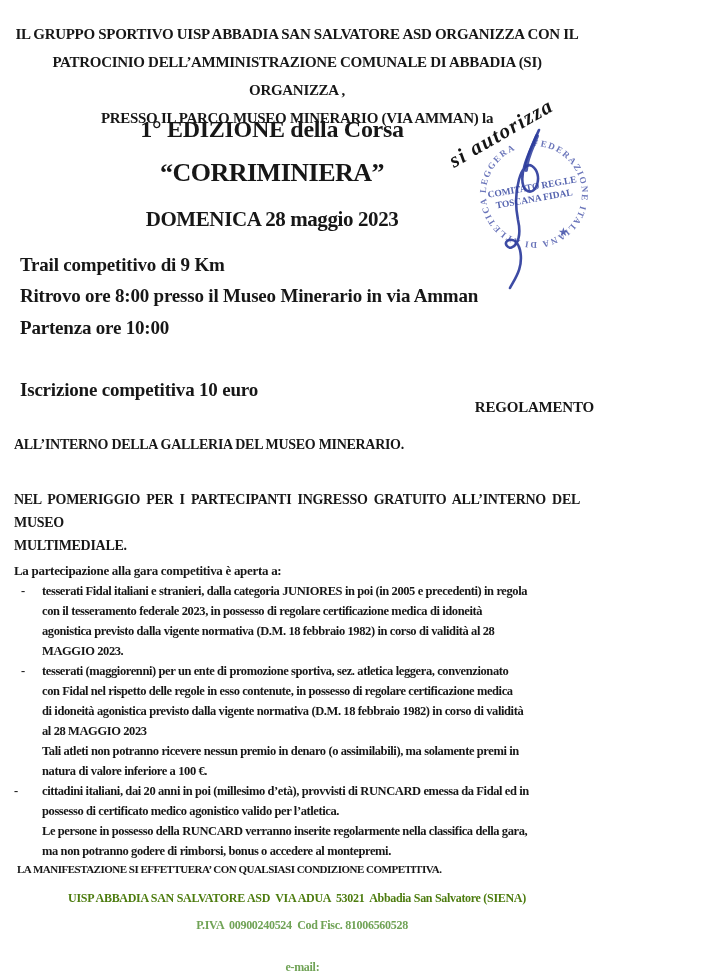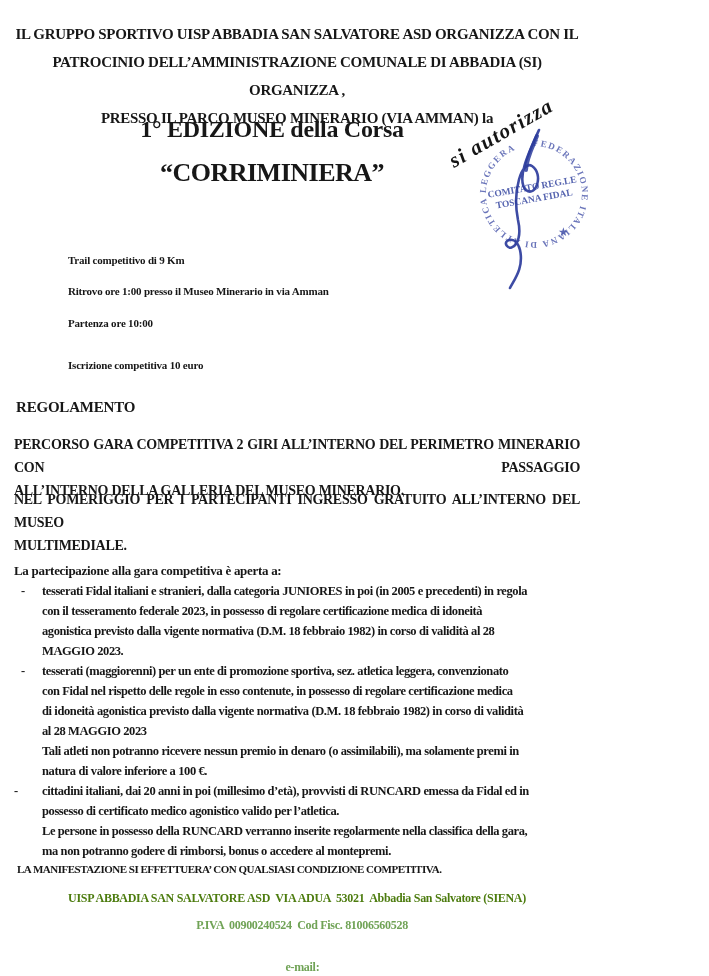--- a/index.html
+++ b/index.html
@@ -24,25 +24,25 @@
 
   
   .t-edition{top:116px;left:0;right:50px;text-align:center;
     font-weight:bold;font-size:24px;letter-spacing:-0.3px;}
   .t-name{top:158px;left:0;right:50px;text-align:center;
     font-weight:bold;font-size:26px;letter-spacing:-0.5px;}
   .t-date{top:207px;left:0;right:50px;text-align:center;
     font-weight:bold;font-size:21px;letter-spacing:-0.4px;}
 
   
-  .info{font-weight:bold;font-size:11px;letter-spacing:-0.2px;left:20px;margin-left:48px;}
-  .i1{top:254px;} .i2{top:285px;} .i3{top:317px;} .i4{top:359px;}
+  .info{font-weight:bold;font-size:19px;letter-spacing:-0.2px;left:20px;}
+  .i1{top:254px;} .i2{top:285px;} .i3{top:317px;} .i4{top:379px;}
 
   
-  .reg-head{top:399px;left:16px;right:0;text-align:left;
+  .reg-head{top:399px;left:16px;right:0;text-align:right;
     font-weight:bold;font-size:15px;letter-spacing:-0.2px;}
   .para{left:14px;right:14px;font-weight:bold;font-size:14px;
     line-height:23px;letter-spacing:-0.3px;}
   .p1{top:433px;} .p2{top:488px;}
   .jline{display:block;text-align:justify;text-align-last:justify;}
   .jlast{display:block;text-align:left;}
 
   .intro{top:561px;left:14px;font-weight:bold;font-size:13px;
     letter-spacing:-0.3px;line-height:20px;}
 
@@ -88,30 +88,30 @@
       <text x="89" y="94" text-anchor="middle" font-size="9.5" font-weight="bold" fill="#3f4fa5">COMITATO REG.LE</text>
       <text x="89" y="106" text-anchor="middle" font-size="9.5" font-weight="bold" fill="#3f4fa5">TOSCANA FIDAL</text>
     </g>
     <text x="114" y="140" font-size="12" fill="#4a57ab" opacity="0.9">★</text>
     <path d="M 95 34 C 84 58 72 84 82 94 C 92 102 100 78 88 70 C 78 64 68 94 74 124 C 79 146 68 156 63 150 C 58 144 72 138 76 154 C 80 172 70 184 66 192" fill="none" stroke="#2c3c9c" stroke-width="2.6" stroke-linecap="round" opacity="0.92"></path>
     <path d="M 93 40 C 88 52 82 64 82 74" fill="none" stroke="#2c3c9c" stroke-width="4" stroke-linecap="round" opacity="0.85"></path>
   </svg>
 
   <div class="blk t-edition">1° EDIZIONE della Corsa</div>
   <div class="blk t-name">“CORRIMINIERA”</div>
+  <div class="blk t-date">DOMENICA 28 maggio 2023</div>
 
   <div class="blk info i1">Trail competitivo di 9 Km</div>
-  <div class="blk info i2">Ritrovo ore 1:00 presso il Museo Minerario in via Amman</div>
+  <div class="blk info i2">Ritrovo ore 8:00 presso il Museo Minerario in via Amman</div>
   <div class="blk info i3">Partenza ore 10:00</div>
   <div class="blk info i4">Iscrizione competitiva 10 euro</div>
 
   <div class="blk reg-head">REGOLAMENTO</div>
 
   <div class="blk para p1">
-    <span class="jline">PERCORSO GARA COMPETITIVA 2 GIRI ALL’INTERNO DEL PERIMETRO MINERARIO CON PASSAGGIO</span>
     <span class="jlast">ALL’INTERNO DELLA GALLERIA DEL MUSEO MINERARIO.</span>
   </div>
 
   <div class="blk para p2">
     <span class="jline">NEL POMERIGGIO PER I PARTECIPANTI INGRESSO GRATUITO ALL’INTERNO DEL MUSEO</span>
     <span class="jlast">MULTIMEDIALE.</span>
   </div>
 
   <div class="blk intro">La partecipazione alla gara competitiva è aperta a:</div>
 

